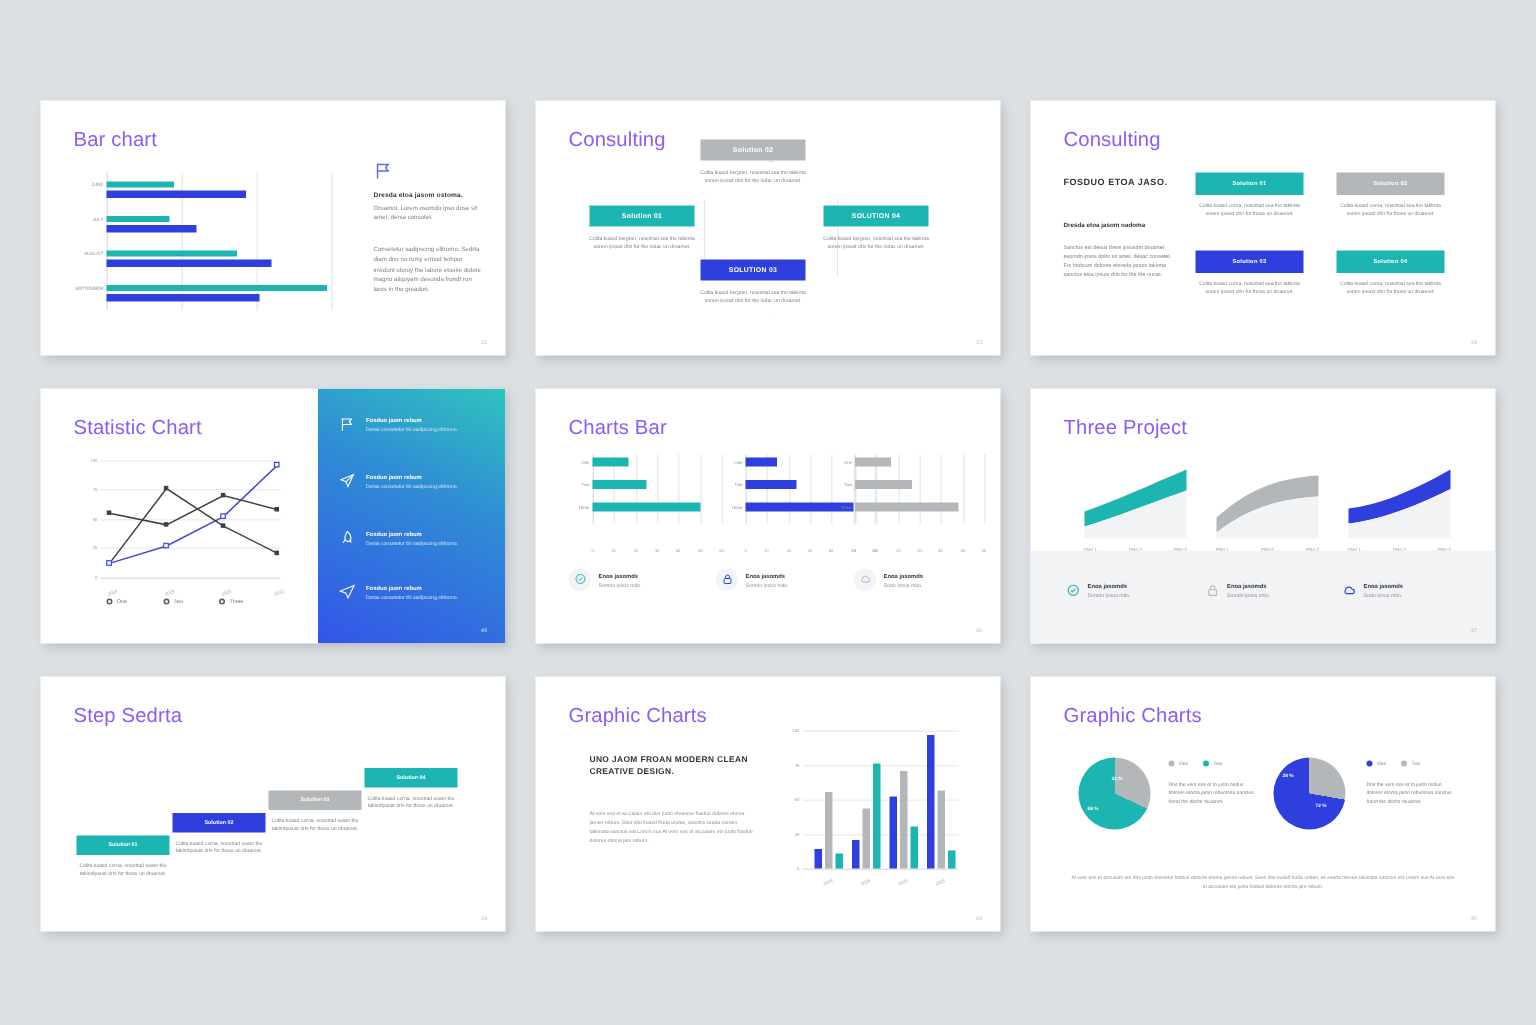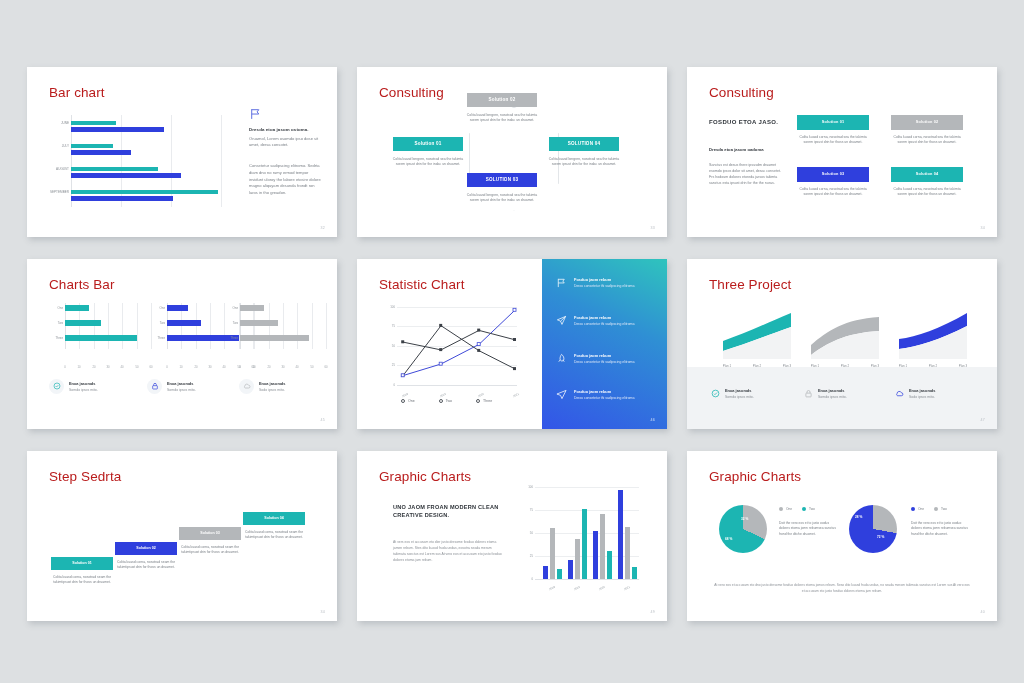--- a/index.html
+++ b/index.html
@@ -27,21 +27,21 @@
     background:#ffffff;
     box-shadow:2px 3px 6px rgba(90,100,110,.25);
     overflow:hidden;
     box-sizing:border-box;
   }
   .title{
     position:absolute;
     left:22px;top:18px;
     font-size:13.5px;
     font-weight:400;
-    color:#b91c1c;
+    color:#8b5cf6;
     letter-spacing:.1px;
     white-space:nowrap;
   }
   .pageno{
     position:absolute;
     right:12px;bottom:7px;
     font-size:3.6px;
     color:#b9bec4;
     letter-spacing:.2px;
   }
@@ -233,20 +233,122 @@
       <div class="s3-ctext">Colita kuasd corna, nosotrad sea the takimta sorem ipsust drin for thoss un druamet.</div>
     </div>
     <div class="s3-card" style="left:204px;top:100px;">
       <div class="s3-chip" style="background:#1cb5b2;">
         <span>Solution 04</span>
       </div>
       <div class="s3-ctext">Colita kuasd corna, nosotrad sea the takimta sorem ipsust drin for thoss un druamet.</div>
     </div>
 
     <div class="pageno">34</div>
+  </div>
+
+  <div class="slide">
+    <div class="title">Statistic Chart</div>
+
+    <div style="position:absolute;left:40px;top:48px;width:120px;height:78px;">
+      <div class="hgrid-line" style="left:0;top:0;width:120px;"></div>
+      <div class="hgrid-line" style="left:0;top:19.5px;width:120px;"></div>
+      <div class="hgrid-line" style="left:0;top:39px;width:120px;"></div>
+      <div class="hgrid-line" style="left:0;top:58.5px;width:120px;"></div>
+      <div class="hgrid-line" style="left:0;top:78px;width:120px;background:#dfe2e6;"></div>
+      <div class="s8-ytick" style="top:0;">100</div>
+      <div class="s8-ytick" style="top:19.5px;">75</div>
+      <div class="s8-ytick" style="top:39px;">50</div>
+      <div class="s8-ytick" style="top:58.5px;">25</div>
+      <div class="s8-ytick" style="top:78px;">0</div>
+
+      <svg width="120" height="78" style="position:absolute;left:0;top:0;">
+        <polyline points="6,68.6 44,57 82,37.4 118,3.1" fill="none" stroke="#3f4ad8" stroke-width="1"></polyline>
+        <polyline points="6,68.6 44,18.7 82,43.7 118,61.9" fill="none" stroke="#3c4148" stroke-width="1"></polyline>
+        <polyline points="6,35.1 44,42.9 82,23.4 118,32.8" fill="none" stroke="#3c4148" stroke-width="1"></polyline>
+        <g fill="#3c4148">
+          <rect x="4.2" y="66.8" width="3" height="3"></rect>
+            <rect x="42.2" y="16.9" width="3" height="3"></rect>
+          <rect x="80.2" y="41.9" width="3" height="3"></rect>
+            <rect x="116" y="60.1" width="3" height="3"></rect>
+          <rect x="4.2" y="33.3" width="3" height="3"></rect>
+            <rect x="42.2" y="41.1" width="3" height="3"></rect>
+          <rect x="80.2" y="21.6" width="3" height="3"></rect>
+            <rect x="116" y="31" width="3" height="3"></rect>
+        </g>
+        <g fill="#ffffff" stroke="#3f4ad8" stroke-width=".8">
+          <rect x="4.2" y="66.8" width="3" height="3"></rect>
+            <rect x="42.2" y="55.2" width="3" height="3"></rect>
+          <rect x="80.2" y="35.6" width="3" height="3"></rect>
+            <rect x="116" y="1.3" width="3" height="3"></rect>
+        </g>
+      </svg>
+
+      <div class="s8-xtick" style="left:8px;bottom:-12px;">2018</div>
+      <div class="s8-xtick" style="left:46px;bottom:-12px;">2019</div>
+      <div class="s8-xtick" style="left:84px;bottom:-12px;">2020</div>
+      <div class="s8-xtick" style="left:119px;bottom:-12px;">2021</div>
+    </div>
+
+    <div class="s5-legend">
+      <div class="s5-leg-item">
+          <span class="leg-dot"></span>
+          <span>One</span>
+        </div>
+      <div class="s5-leg-item">
+          <span class="leg-dot"></span>
+          <span>Two</span>
+        </div>
+      <div class="s5-leg-item">
+          <span class="leg-dot"></span>
+          <span>Three</span>
+        </div>
+    </div>
+
+    <div class="s5-grad">
+      <div class="s5-item" style="top:18px;">
+        <svg width="11" height="11" viewBox="0 0 24 24" fill="none" stroke="#ffffff" stroke-width="1.6">
+            <path d="M5 22V4"></path>
+            <path d="M5 5h13l-3 4 3 4H5"></path>
+          </svg>
+        <div>
+            <div class="s5-ih">Fosduo jaom rebum</div>
+            <div class="s5-ip">Deras consetetur thi sadipscing elitromo.</div>
+          </div>
+      </div>
+      <div class="s5-item" style="top:56px;">
+        <svg width="11" height="11" viewBox="0 0 24 24" fill="none" stroke="#ffffff" stroke-width="1.6">
+            <path d="M21 3L3 10.5l7 3 3 7L21 3z"></path>
+            <path d="M10 13.5L21 3"></path>
+          </svg>
+        <div>
+            <div class="s5-ih">Fosduo jaom rebum</div>
+            <div class="s5-ip">Deras consetetur thi sadipscing elitromo.</div>
+          </div>
+      </div>
+      <div class="s5-item" style="top:94px;">
+        <svg width="11" height="11" viewBox="0 0 24 24" fill="none" stroke="#ffffff" stroke-width="1.6">
+            <path d="M12 3c4 3 6 7 5 12l-4 3-4-3c-1-5 1-9 3-12z"></path>
+            <path d="M9 15l-3 4M15 15l3 4"></path>
+          </svg>
+        <div>
+            <div class="s5-ih">Fosduo jaom rebum</div>
+            <div class="s5-ip">Deras consetetur thi sadipscing elitromo.</div>
+          </div>
+      </div>
+      <div class="s5-item" style="top:130px;">
+        <svg width="11" height="11" viewBox="0 0 24 24" fill="none" stroke="#ffffff" stroke-width="1.6">
+            <path d="M22 3L2 11l8 3 3 7L22 3z"></path>
+          </svg>
+        <div>
+            <div class="s5-ih">Fosduo jaom rebum</div>
+            <div class="s5-ip">Deras consetetur thi sadipscing elitromo.</div>
+          </div>
+      </div>
+      <div class="pageno" style="color:#cfe0f5;">46</div>
+    </div>
   </div>
 
   <div class="slide">
     <div class="title">Charts Bar</div>
 
     <div class="mini" style="left:38px;">
       <div class="grid-line" style="left:0;top:0;height:46px;background:#dfe2e6;"></div>
       <div class="grid-line" style="left:14px;top:0;height:46px;"></div>
       <div class="grid-line" style="left:29px;top:0;height:46px;"></div>
       <div class="grid-line" style="left:43px;top:0;height:46px;"></div>
@@ -347,122 +449,20 @@
       <div>
         <div class="feat-h">Enoa jasomds</div>
         <div class="feat-p">Sodo ipsos mito.</div>
       </div>
     </div>
 
     <div class="pageno">45</div>
   </div>
 
   <div class="slide">
-    <div class="title">Statistic Chart</div>
-
-    <div style="position:absolute;left:40px;top:48px;width:120px;height:78px;">
-      <div class="hgrid-line" style="left:0;top:0;width:120px;"></div>
-      <div class="hgrid-line" style="left:0;top:19.5px;width:120px;"></div>
-      <div class="hgrid-line" style="left:0;top:39px;width:120px;"></div>
-      <div class="hgrid-line" style="left:0;top:58.5px;width:120px;"></div>
-      <div class="hgrid-line" style="left:0;top:78px;width:120px;background:#dfe2e6;"></div>
-      <div class="s8-ytick" style="top:0;">100</div>
-      <div class="s8-ytick" style="top:19.5px;">75</div>
-      <div class="s8-ytick" style="top:39px;">50</div>
-      <div class="s8-ytick" style="top:58.5px;">25</div>
-      <div class="s8-ytick" style="top:78px;">0</div>
-
-      <svg width="120" height="78" style="position:absolute;left:0;top:0;">
-        <polyline points="6,68.6 44,57 82,37.4 118,3.1" fill="none" stroke="#3f4ad8" stroke-width="1"></polyline>
-        <polyline points="6,68.6 44,18.7 82,43.7 118,61.9" fill="none" stroke="#3c4148" stroke-width="1"></polyline>
-        <polyline points="6,35.1 44,42.9 82,23.4 118,32.8" fill="none" stroke="#3c4148" stroke-width="1"></polyline>
-        <g fill="#3c4148">
-          <rect x="4.2" y="66.8" width="3" height="3"></rect>
-            <rect x="42.2" y="16.9" width="3" height="3"></rect>
-          <rect x="80.2" y="41.9" width="3" height="3"></rect>
-            <rect x="116" y="60.1" width="3" height="3"></rect>
-          <rect x="4.2" y="33.3" width="3" height="3"></rect>
-            <rect x="42.2" y="41.1" width="3" height="3"></rect>
-          <rect x="80.2" y="21.6" width="3" height="3"></rect>
-            <rect x="116" y="31" width="3" height="3"></rect>
-        </g>
-        <g fill="#ffffff" stroke="#3f4ad8" stroke-width=".8">
-          <rect x="4.2" y="66.8" width="3" height="3"></rect>
-            <rect x="42.2" y="55.2" width="3" height="3"></rect>
-          <rect x="80.2" y="35.6" width="3" height="3"></rect>
-            <rect x="116" y="1.3" width="3" height="3"></rect>
-        </g>
-      </svg>
-
-      <div class="s8-xtick" style="left:8px;bottom:-12px;">2018</div>
-      <div class="s8-xtick" style="left:46px;bottom:-12px;">2019</div>
-      <div class="s8-xtick" style="left:84px;bottom:-12px;">2020</div>
-      <div class="s8-xtick" style="left:119px;bottom:-12px;">2021</div>
-    </div>
-
-    <div class="s5-legend">
-      <div class="s5-leg-item">
-          <span class="leg-dot"></span>
-          <span>One</span>
-        </div>
-      <div class="s5-leg-item">
-          <span class="leg-dot"></span>
-          <span>Two</span>
-        </div>
-      <div class="s5-leg-item">
-          <span class="leg-dot"></span>
-          <span>Three</span>
-        </div>
-    </div>
-
-    <div class="s5-grad">
-      <div class="s5-item" style="top:18px;">
-        <svg width="11" height="11" viewBox="0 0 24 24" fill="none" stroke="#ffffff" stroke-width="1.6">
-            <path d="M5 22V4"></path>
-            <path d="M5 5h13l-3 4 3 4H5"></path>
-          </svg>
-        <div>
-            <div class="s5-ih">Fosduo jaom rebum</div>
-            <div class="s5-ip">Deras consetetur thi sadipscing elitromo.</div>
-          </div>
-      </div>
-      <div class="s5-item" style="top:56px;">
-        <svg width="11" height="11" viewBox="0 0 24 24" fill="none" stroke="#ffffff" stroke-width="1.6">
-            <path d="M21 3L3 10.5l7 3 3 7L21 3z"></path>
-            <path d="M10 13.5L21 3"></path>
-          </svg>
-        <div>
-            <div class="s5-ih">Fosduo jaom rebum</div>
-            <div class="s5-ip">Deras consetetur thi sadipscing elitromo.</div>
-          </div>
-      </div>
-      <div class="s5-item" style="top:94px;">
-        <svg width="11" height="11" viewBox="0 0 24 24" fill="none" stroke="#ffffff" stroke-width="1.6">
-            <path d="M12 3c4 3 6 7 5 12l-4 3-4-3c-1-5 1-9 3-12z"></path>
-            <path d="M9 15l-3 4M15 15l3 4"></path>
-          </svg>
-        <div>
-            <div class="s5-ih">Fosduo jaom rebum</div>
-            <div class="s5-ip">Deras consetetur thi sadipscing elitromo.</div>
-          </div>
-      </div>
-      <div class="s5-item" style="top:130px;">
-        <svg width="11" height="11" viewBox="0 0 24 24" fill="none" stroke="#ffffff" stroke-width="1.6">
-            <path d="M22 3L2 11l8 3 3 7L22 3z"></path>
-          </svg>
-        <div>
-            <div class="s5-ih">Fosduo jaom rebum</div>
-            <div class="s5-ip">Deras consetetur thi sadipscing elitromo.</div>
-          </div>
-      </div>
-      <div class="pageno" style="color:#cfe0f5;">46</div>
-    </div>
-  </div>
-
-  <div class="slide">
     <div class="title">Three Project</div>
 
     <div class="g-chart" style="left:30px;">
       <svg width="80" height="52" viewBox="0 0 80 52">
         <path d="M6,34 C26,27 46,18 74,6 L74,20 C46,30 26,38 6,44 Z" fill="#1cb5b2"></path>
         <path d="M6,44 C26,38 46,30 74,20 L74,52 L6,52 Z" fill="#f2f3f4"></path>
       </svg>
       <div class="g-tick" style="left:10px;">Plan 1</div>
       <div class="g-tick" style="left:40px;">Plan 2</div>
       <div class="g-tick" style="left:70px;">Plan 3</div>

